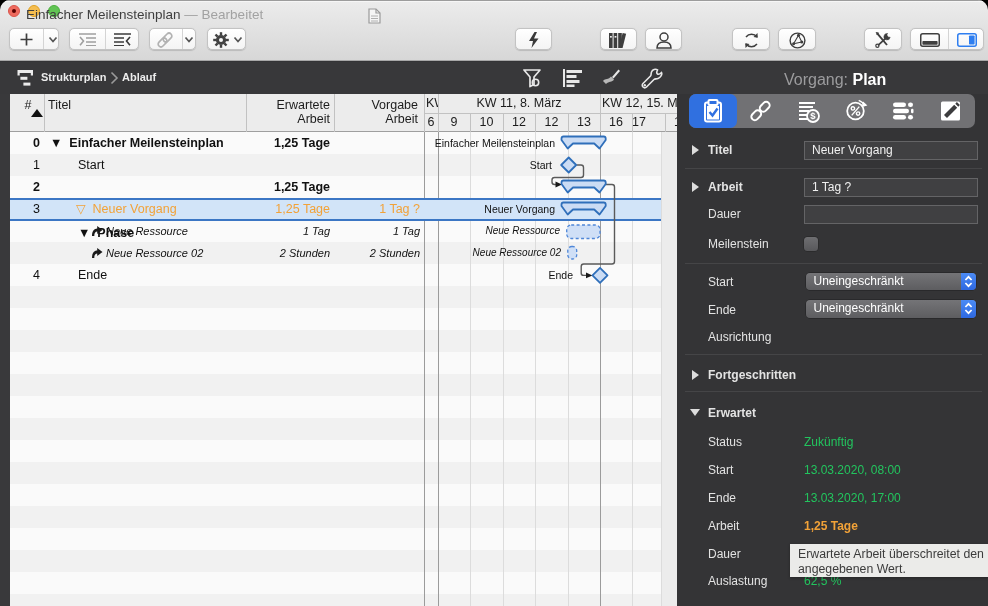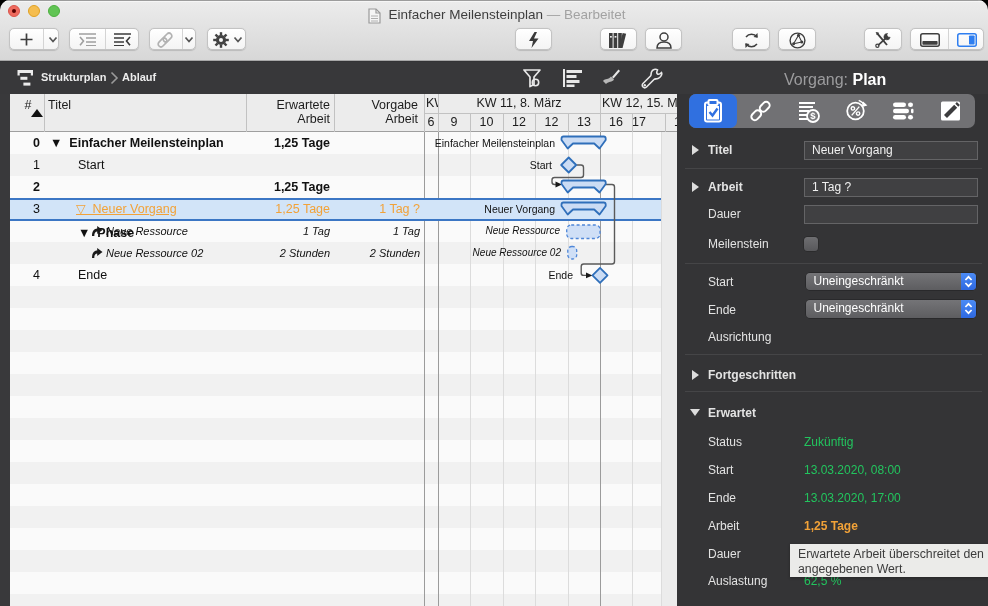--- a/index.html
+++ b/index.html
@@ -3,21 +3,21 @@
 <meta charset="utf-8">
 <style>
 * { margin:0; padding:0; box-sizing:border-box; }
 html,body { width:988px; height:606px; overflow:hidden; background:#000; }
 body { font-family:"Liberation Sans", sans-serif; }
 #win { position:absolute; left:0; top:0; width:988px; height:606px; border-radius:10px 10px 0 0; overflow:hidden; background:#343436; }
 .abs { position:absolute; }
 
 #chrome { left:0; top:0; width:988px; height:61px; background:linear-gradient(#ececec,#d7d7d7); border-bottom:1px solid #a8a8a8; }
 .tl { width:12px; height:12px; border-radius:50%; top:5px; }
-#title { top:7px; left:0; width:988px; text-align:center; font-size:13.5px; color:#3e3e3e; font-weight:400; letter-spacing:0; }
+#title { top:7px; left:0; width:988px; text-align:left; font-size:13.5px; color:#3e3e3e; font-weight:400; letter-spacing:0; }
 #title .dim { color:#a2a2a2; font-weight:400; }
 .tbtn { top:28px; height:22px; background:linear-gradient(#ffffff,#f4f4f4); border:1px solid #c3c3c3; border-radius:5px; box-shadow:0 0.5px 1px rgba(0,0,0,.15); }
 .tsep { position:absolute; top:0; bottom:0; width:1px; background:#d4d4d4; }
 
 #darkbar { left:0; top:62px; width:988px; height:32px; background:#38383a; color:#ececec; font-size:13px; }
 
 #leftstrip { left:0; top:94px; width:10px; height:512px; background:#39393b; }
 #tablearea { left:10px; top:94px; width:667px; height:512px; background:#fafafa; overflow:hidden; }
 .stripe { position:absolute; left:0; width:651px; height:22px; }
 .g1 { background:#f1f1f1; }
@@ -290,21 +290,21 @@
 
     <div class="rnum b" style="left:0px; top:38px;">0</div>
     <div class="rnum" style="left:0px; top:60px;">1</div>
     <div class="rnum b" style="left:0px; top:82px;">2</div>
     <div class="rnum" style="left:0px; top:104px;">3</div>
     <div class="rnum" style="left:0px; top:170px;">4</div>
 
     <div class="rowtxt b" style="left:40px; top:38px;">▼&nbsp; Einfacher Meilensteinplan</div>
     <div class="rowtxt" style="left:68px; top:60px;">Start</div>
     <div class="rowtxt b" style="left:68px; top:82px;margin-top:46px;">▼&nbsp; Phase</div>
-    <div class="rowtxt orange" style="left:66px; top:104px;text-decoration:underline;">▽&nbsp; Neuer Vorgang</div>
+    <div class="rowtxt orange" style="left:66px; top:104px;">▽&nbsp; Neuer Vorgang</div>
     <div class="rowtxt it" style="left:81px; top:126px; font-size:11px;"><svg width="12" height="10" viewBox="0 0 12 10" style="vertical-align:-1px;">
           <path d="M1,10 C1,4.5 3.5,2.8 6.2,2.6 L6.2,0 L11.5,4 L6.2,8 L6.2,5.4 C4.3,5.6 3.3,6.8 3.3,10 Z" fill="#1a1a1a"></path>
         </svg>&nbsp;Neue Ressource</div>
     <div class="rowtxt it" style="left:81px; top:148px; font-size:11px;"><svg width="12" height="10" viewBox="0 0 12 10" style="vertical-align:-1px;">
           <path d="M1,10 C1,4.5 3.5,2.8 6.2,2.6 L6.2,0 L11.5,4 L6.2,8 L6.2,5.4 C4.3,5.6 3.3,6.8 3.3,10 Z" fill="#1a1a1a"></path>
         </svg>&nbsp;Neue Ressource 02</div>
     <div class="rowtxt" style="left:68px; top:170px;">Ende</div>
 
     <div class="ralign b" style="left:200px; top:38px; width:120px;">1,25 Tage</div>
     <div class="ralign b" style="left:200px; top:82px; width:120px;">1,25 Tage</div>

